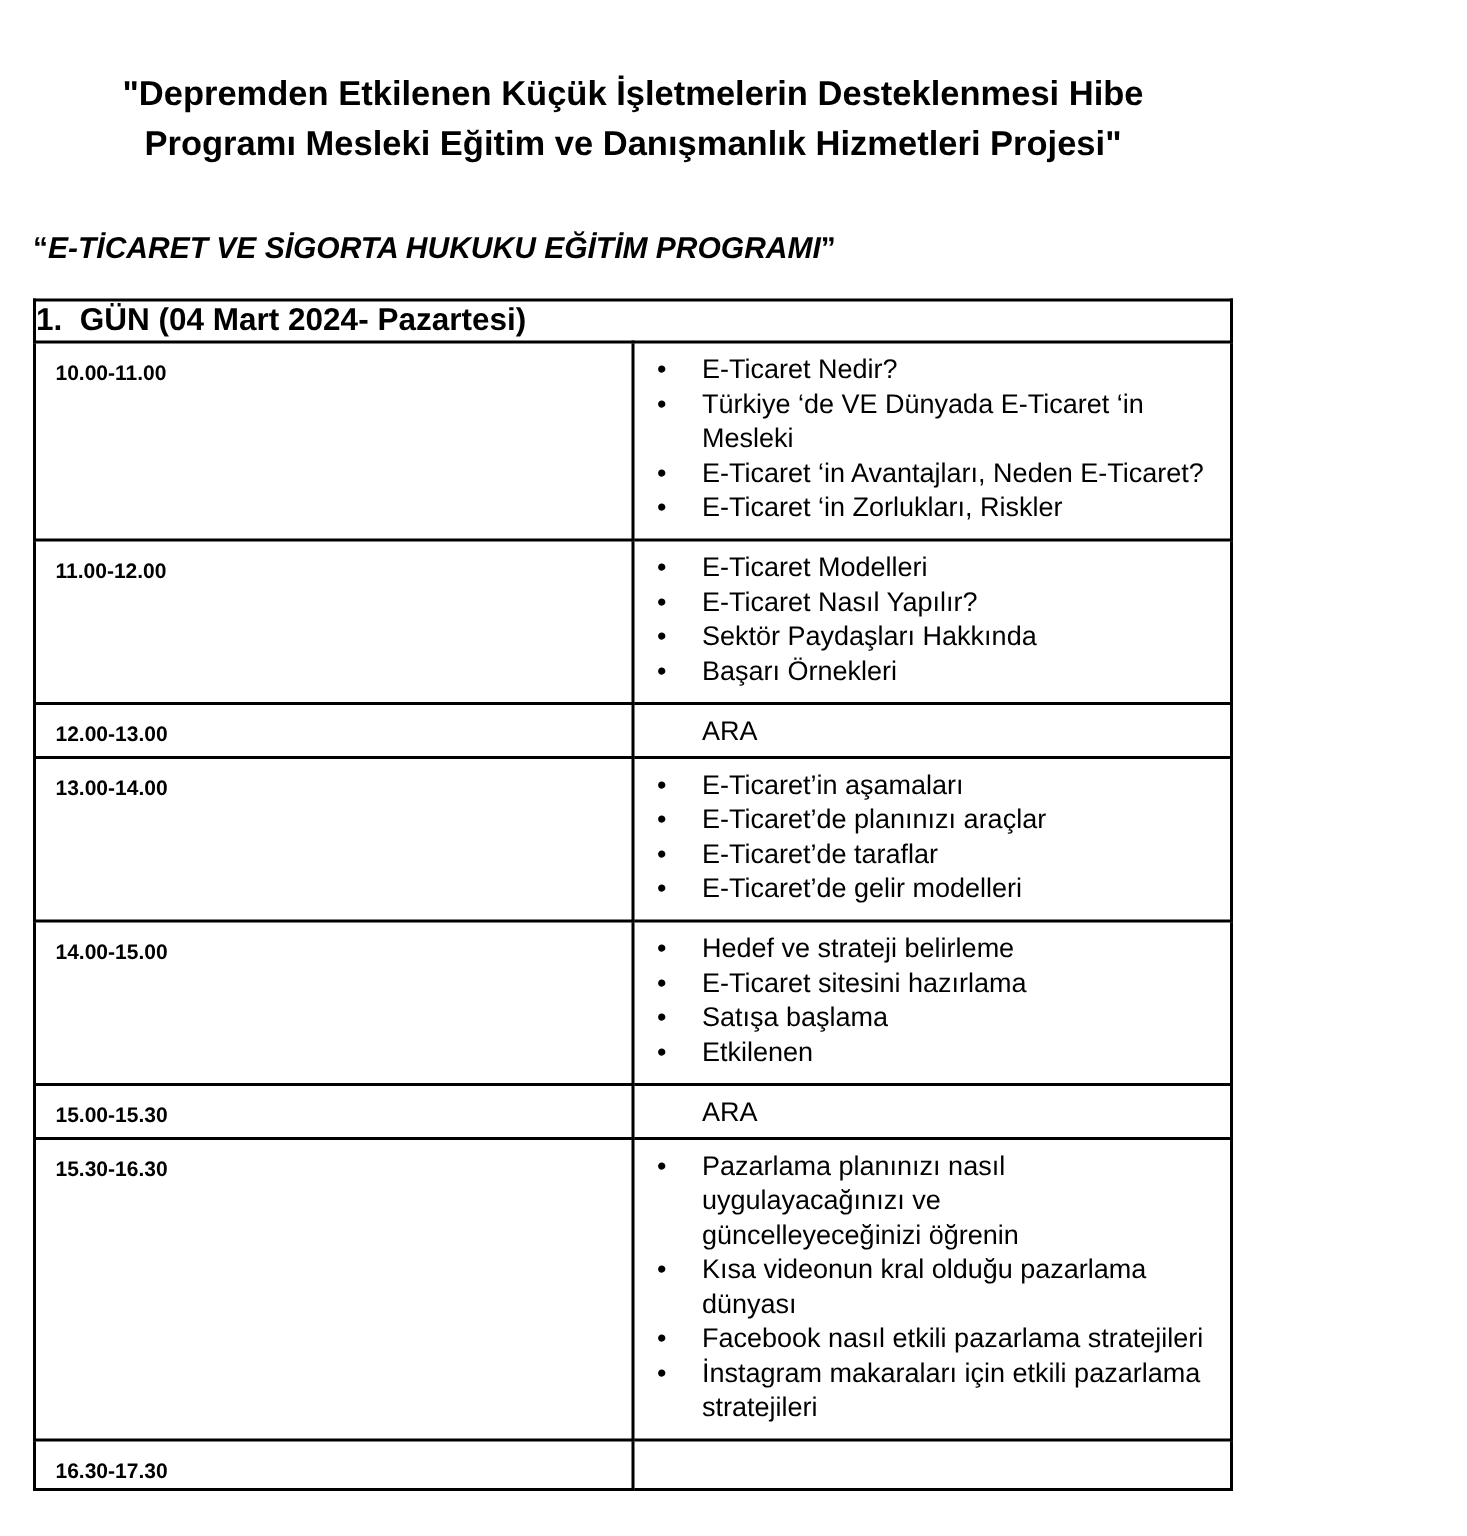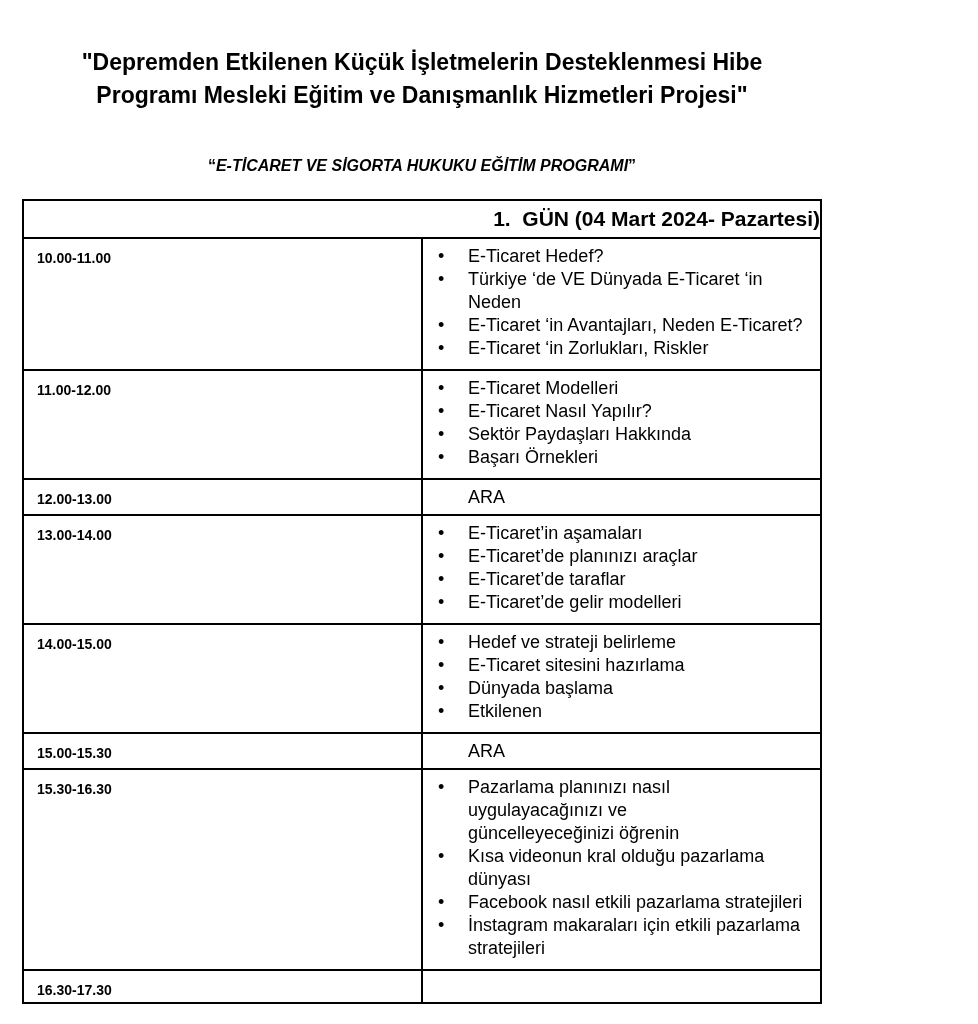--- a/index.html
+++ b/index.html
@@ -8,36 +8,36 @@
     width:978px; height:1024px; overflow:hidden; position:relative;
     font-family:"Liberation Sans", sans-serif; color:#000;
   }
   .content { position:absolute; left:22px; top:0; width:800px; }
 
   .title {
     margin-top:46px; text-align:center; font-weight:bold;
     font-size:23px; line-height:33px; white-space:pre-line;
   }
   .subtitle1 {
-    margin-top:40px; text-align:center; font-weight:bold;
-    font-size:16px; line-height:28px;
+    margin-top:40px; text-align:left; font-weight:bold;
+    font-size:20px; line-height:28px;
   }
   .subtitle1 .it { font-style:italic; }
   .subtitle2 {
     margin-top:20px; text-align:center; font-weight:bold;
     font-size:21px; line-height:28px;
   }
 
   table.schedule {
     width:800px; margin-top:19px; border-collapse:collapse;
     table-layout:fixed;
   }
   table.schedule th, table.schedule td { border:2px solid #000; }
   th.day-header {
-    height:38px; font-size:21px; font-weight:bold; text-align:right;
+    height:28px; font-size:21px; font-weight:bold; text-align:left;
     white-space:pre; vertical-align:middle;
   }
   td.time-cell {
     width:211px; vertical-align:top; font-weight:bold; font-size:14px;
     padding:8px 6px 0 13px; line-height:23px;
   }
   td.topics-cell {
     vertical-align:top; padding:6px 10px 9px 15px; font-size:18px;
   }
   tr.tight td.topics-cell { padding-bottom:0; }
@@ -62,25 +62,25 @@
     <tbody>
         <tr>
       <th class="day-header" colspan="2">1.  GÜN (04 Mart 2024- Pazartesi)</th>
     </tr>
 
     <tr>
       <td class="time-cell">10.00-11.00</td>
       <td class="topics-cell">
         <div class="item">
               <span class="bullet">•</span>
-              <span class="item-text">E-Ticaret Hedef?</span>
-            </div>
-        <div class="item">
-              <span class="bullet">•</span>
-              <span class="item-text">Türkiye ‘de VE Dünyada E-Ticaret ‘in Neden</span>
+              <span class="item-text">E-Ticaret Nedir?</span>
+            </div>
+        <div class="item">
+              <span class="bullet">•</span>
+              <span class="item-text">Türkiye ‘de VE Dünyada E-Ticaret ‘in Mesleki</span>
             </div>
         <div class="item">
               <span class="bullet">•</span>
               <span class="item-text">E-Ticaret ‘in Avantajları, Neden E-Ticaret?</span>
             </div>
         <div class="item">
               <span class="bullet">•</span>
               <span class="item-text">E-Ticaret ‘in Zorlukları, Riskler</span>
             </div>
       </td>
@@ -143,21 +143,21 @@
         <div class="item">
               <span class="bullet">•</span>
               <span class="item-text">Hedef ve strateji belirleme</span>
             </div>
         <div class="item">
               <span class="bullet">•</span>
               <span class="item-text">E-Ticaret sitesini hazırlama</span>
             </div>
         <div class="item">
               <span class="bullet">•</span>
-              <span class="item-text">Dünyada başlama</span>
+              <span class="item-text">Satışa başlama</span>
             </div>
         <div class="item">
               <span class="bullet">•</span>
               <span class="item-text">Etkilenen</span>
             </div>
       </td>
     </tr>
 
     <tr class="ara">
       <td class="time-cell">15.00-15.30</td>

